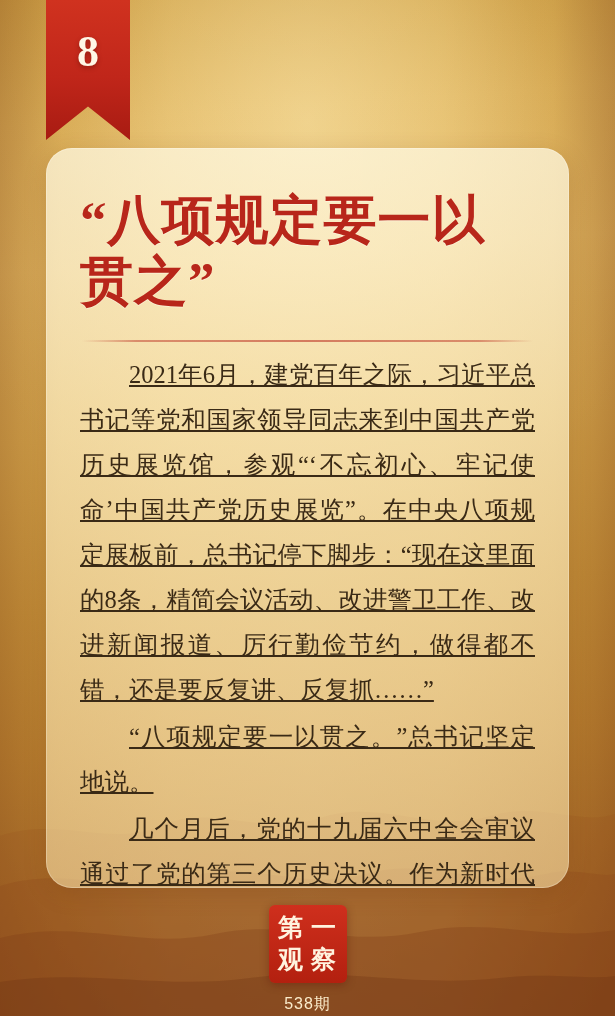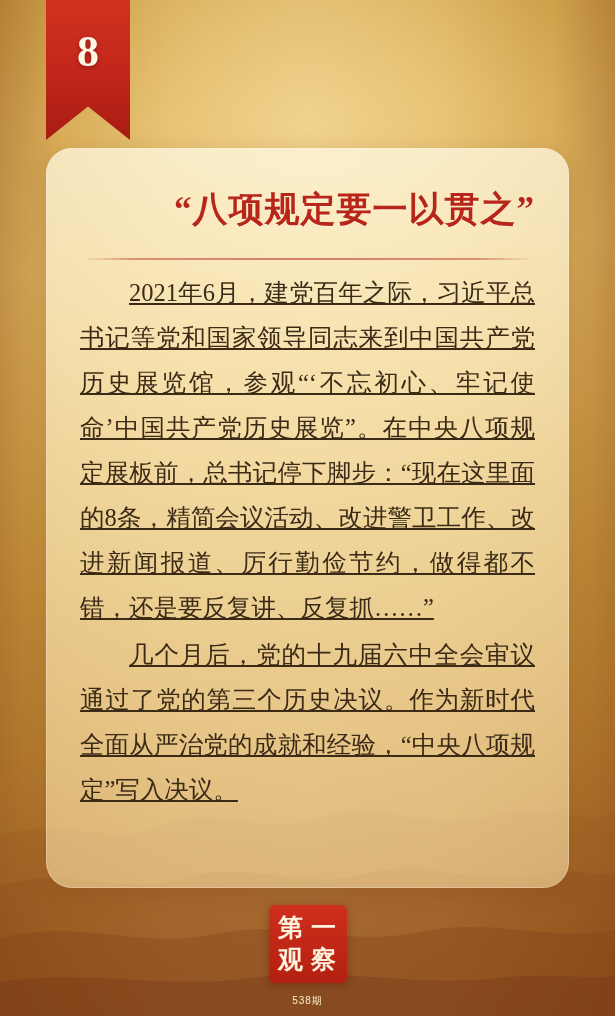--- a/index.html
+++ b/index.html
@@ -83,24 +83,24 @@
     overflow: hidden;
   }
   .card-inner {
     padding: 34px 34px 24px 34px;
     height: 100%;
     box-sizing: border-box;
   }
 
   .title {
     color: #b8261a;
-    font-size: 35px;
+    font-size: 53px;
     font-weight: bold;
     letter-spacing: 1px;
-    text-align: right;
+    text-align: left;
     line-height: 1.15;
     margin: 8px 0 0 0;
     text-shadow: 0 1px 0 rgba(255,255,255,0.35);
     font-family: "Liberation Serif", "DejaVu Serif", serif;
   }
 
   .divider {
     margin: 28px 2px 10px 2px;
     height: 2px;
     background: linear-gradient(90deg, rgba(184,38,26,0) 0%, rgba(184,38,26,0.45) 12%, rgba(184,38,26,0.55) 50%, rgba(184,38,26,0.45) 88%, rgba(184,38,26,0) 100%);
@@ -145,21 +145,21 @@
     font-family: "Liberation Serif", "DejaVu Serif", serif;
     display: flex;
     flex-wrap: wrap;
     align-content: center;
     justify-content: center;
   }
   .seal-chars span { display: block; width: 50%; text-align: center; }
   .issue {
     margin-top: 7px;
     color: #fbeccb;
-    font-size: 10px;
+    font-size: 16px;
     letter-spacing: 1px;
     font-family: "Liberation Sans", sans-serif;
   }
 </style>
 </head>
 <body>
 
 <div class="page">
 
   <div class="mountains">
@@ -174,20 +174,21 @@
   <div class="flag">
     <div class="flag-num">8</div>
   </div>
 
   <div class="card">
     <div class="card-inner">
       <h1 class="title">“八项规定要一以贯之”</h1>
       <div class="divider"></div>
       <div class="body">
         <p>2021年6月，建党百年之际，习近平总书记等党和国家领导同志来到中国共产党历史展览馆，参观“‘不忘初心、牢记使命’中国共产党历史展览”。在中央八项规定展板前，总书记停下脚步：“现在这里面的8条，精简会议活动、改进警卫工作、改进新闻报道、厉行勤俭节约，做得都不错，还是要反复讲、反复抓……”</p>
+        <p>“八项规定要一以贯之。”总书记坚定地说。</p>
         <p>几个月后，党的十九届六中全会审议通过了党的第三个历史决议。作为新时代全面从严治党的成就和经验，“中央八项规定”写入决议。</p>
       </div>
     </div>
   </div>
 
   <div class="seal-wrap">
     <div class="seal">
       <div class="seal-chars">
         <span>第</span>
         <span>一</span>

